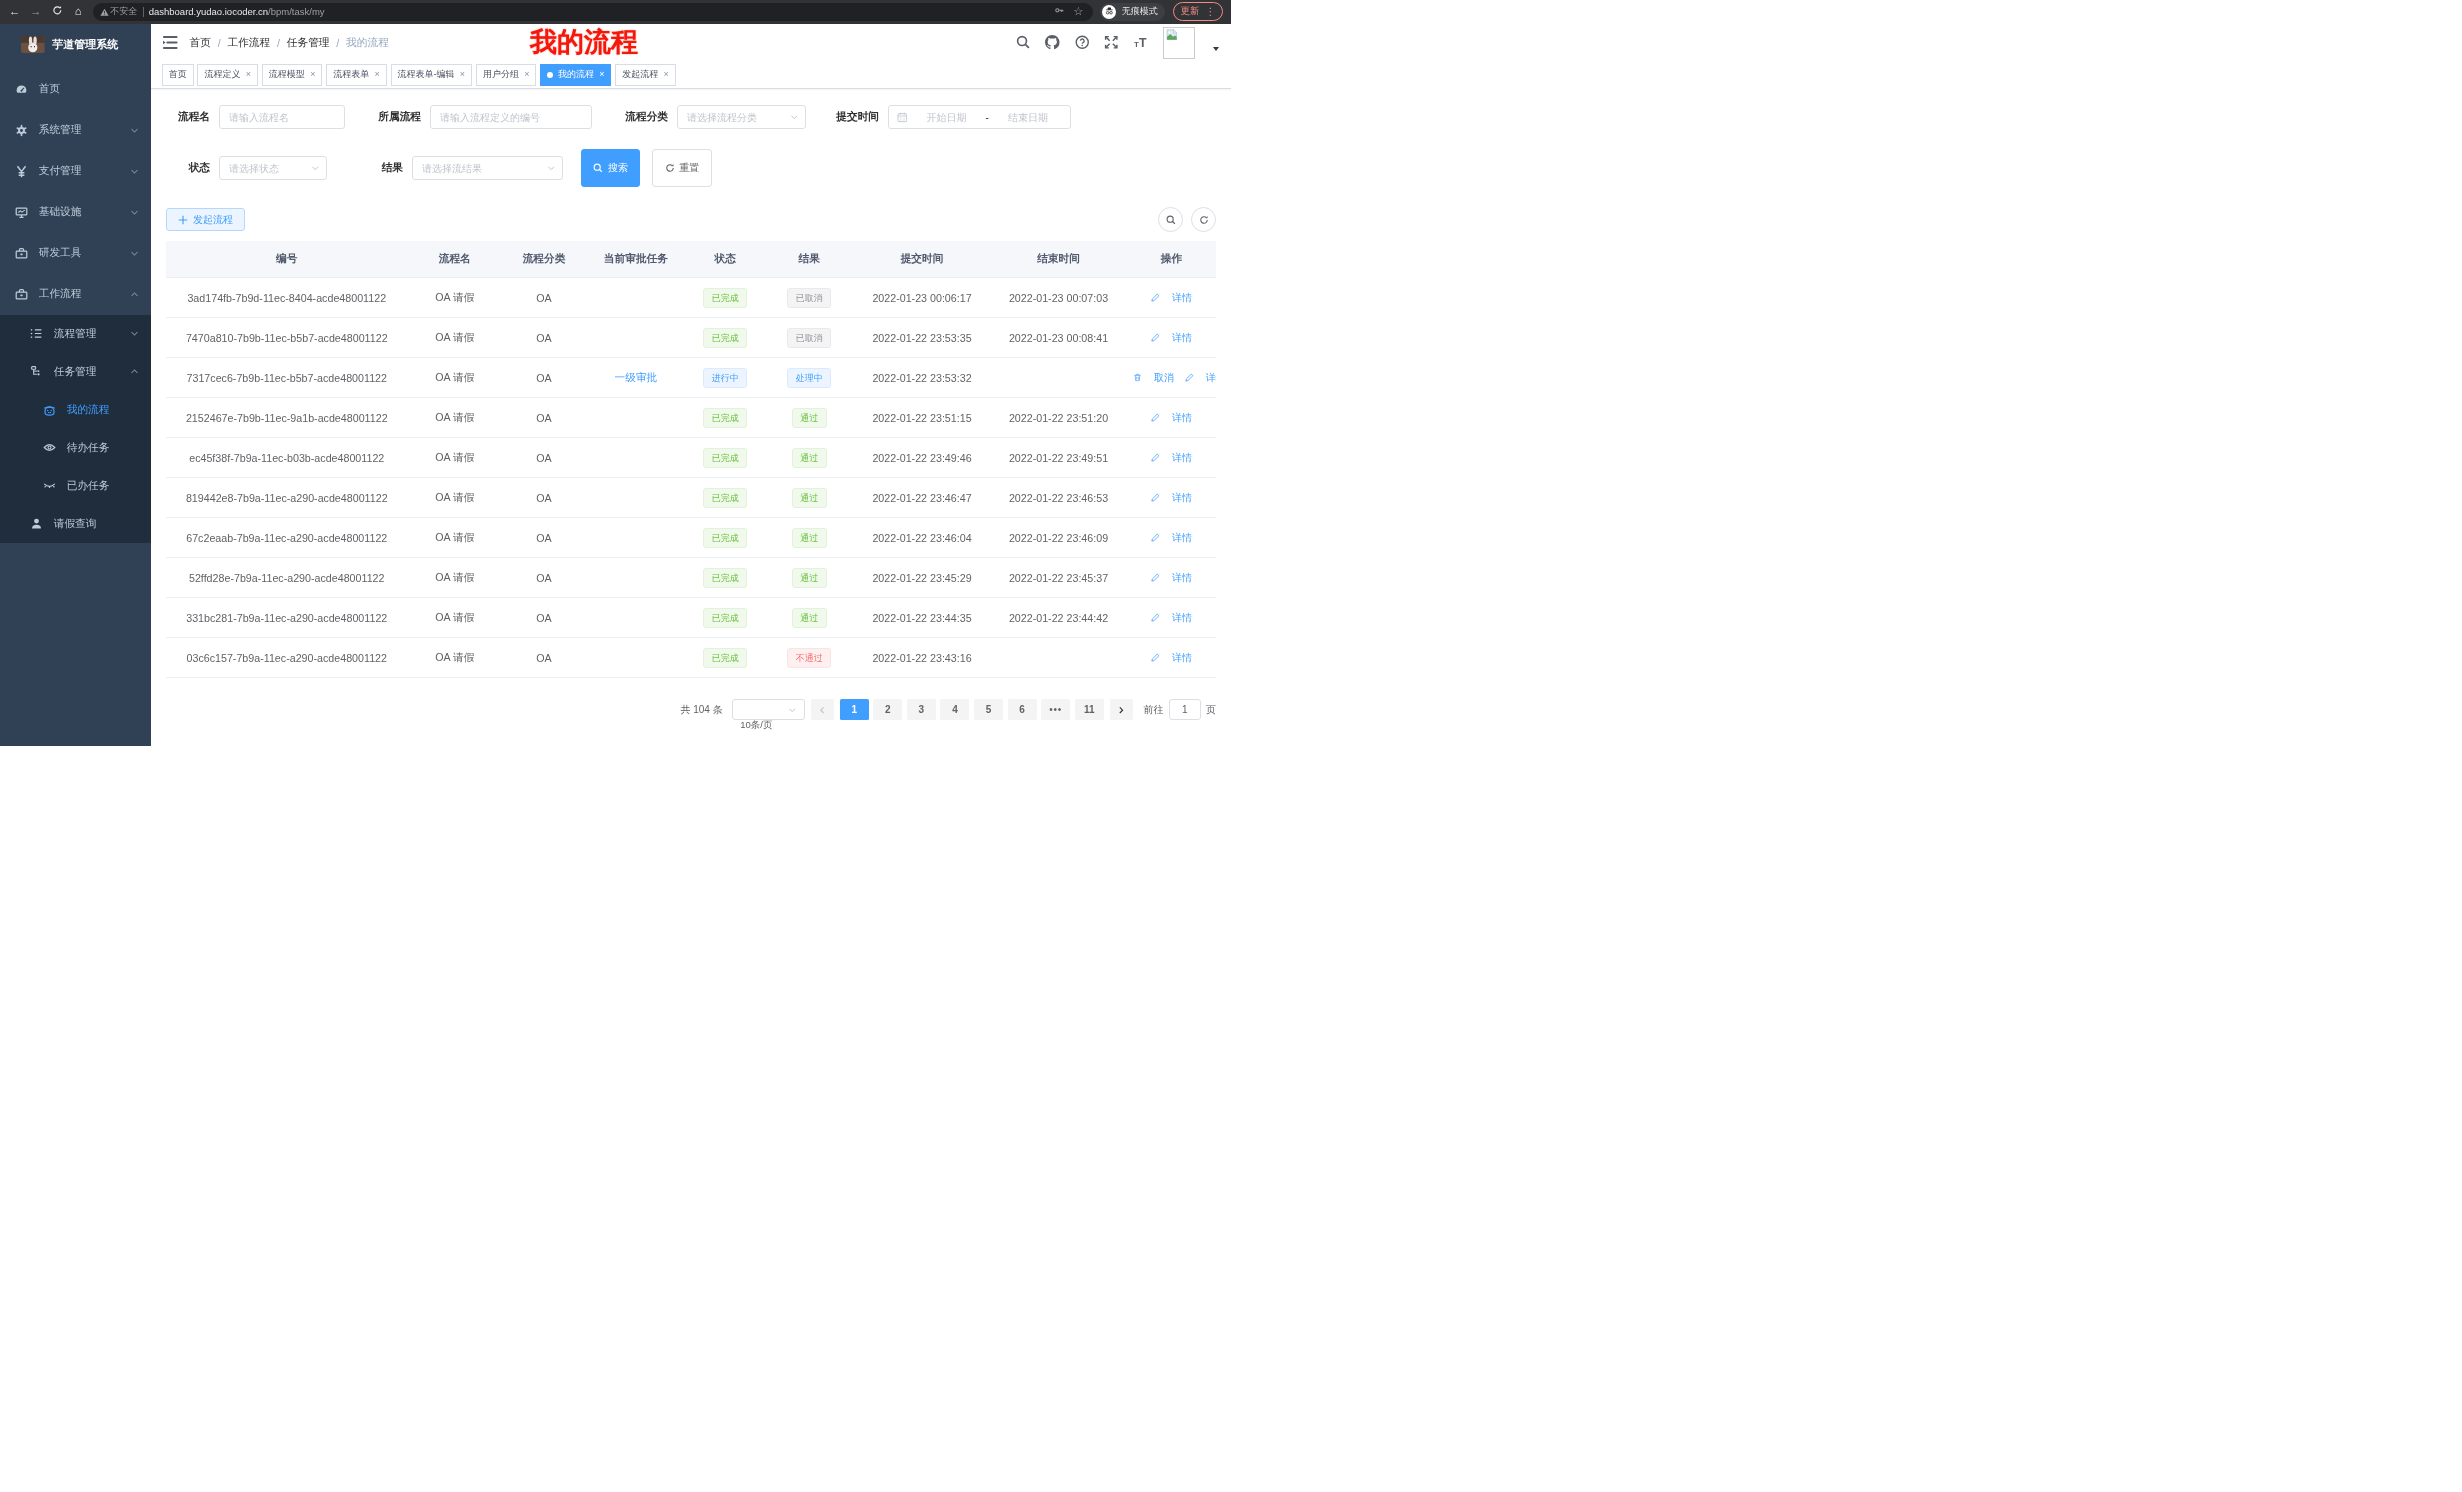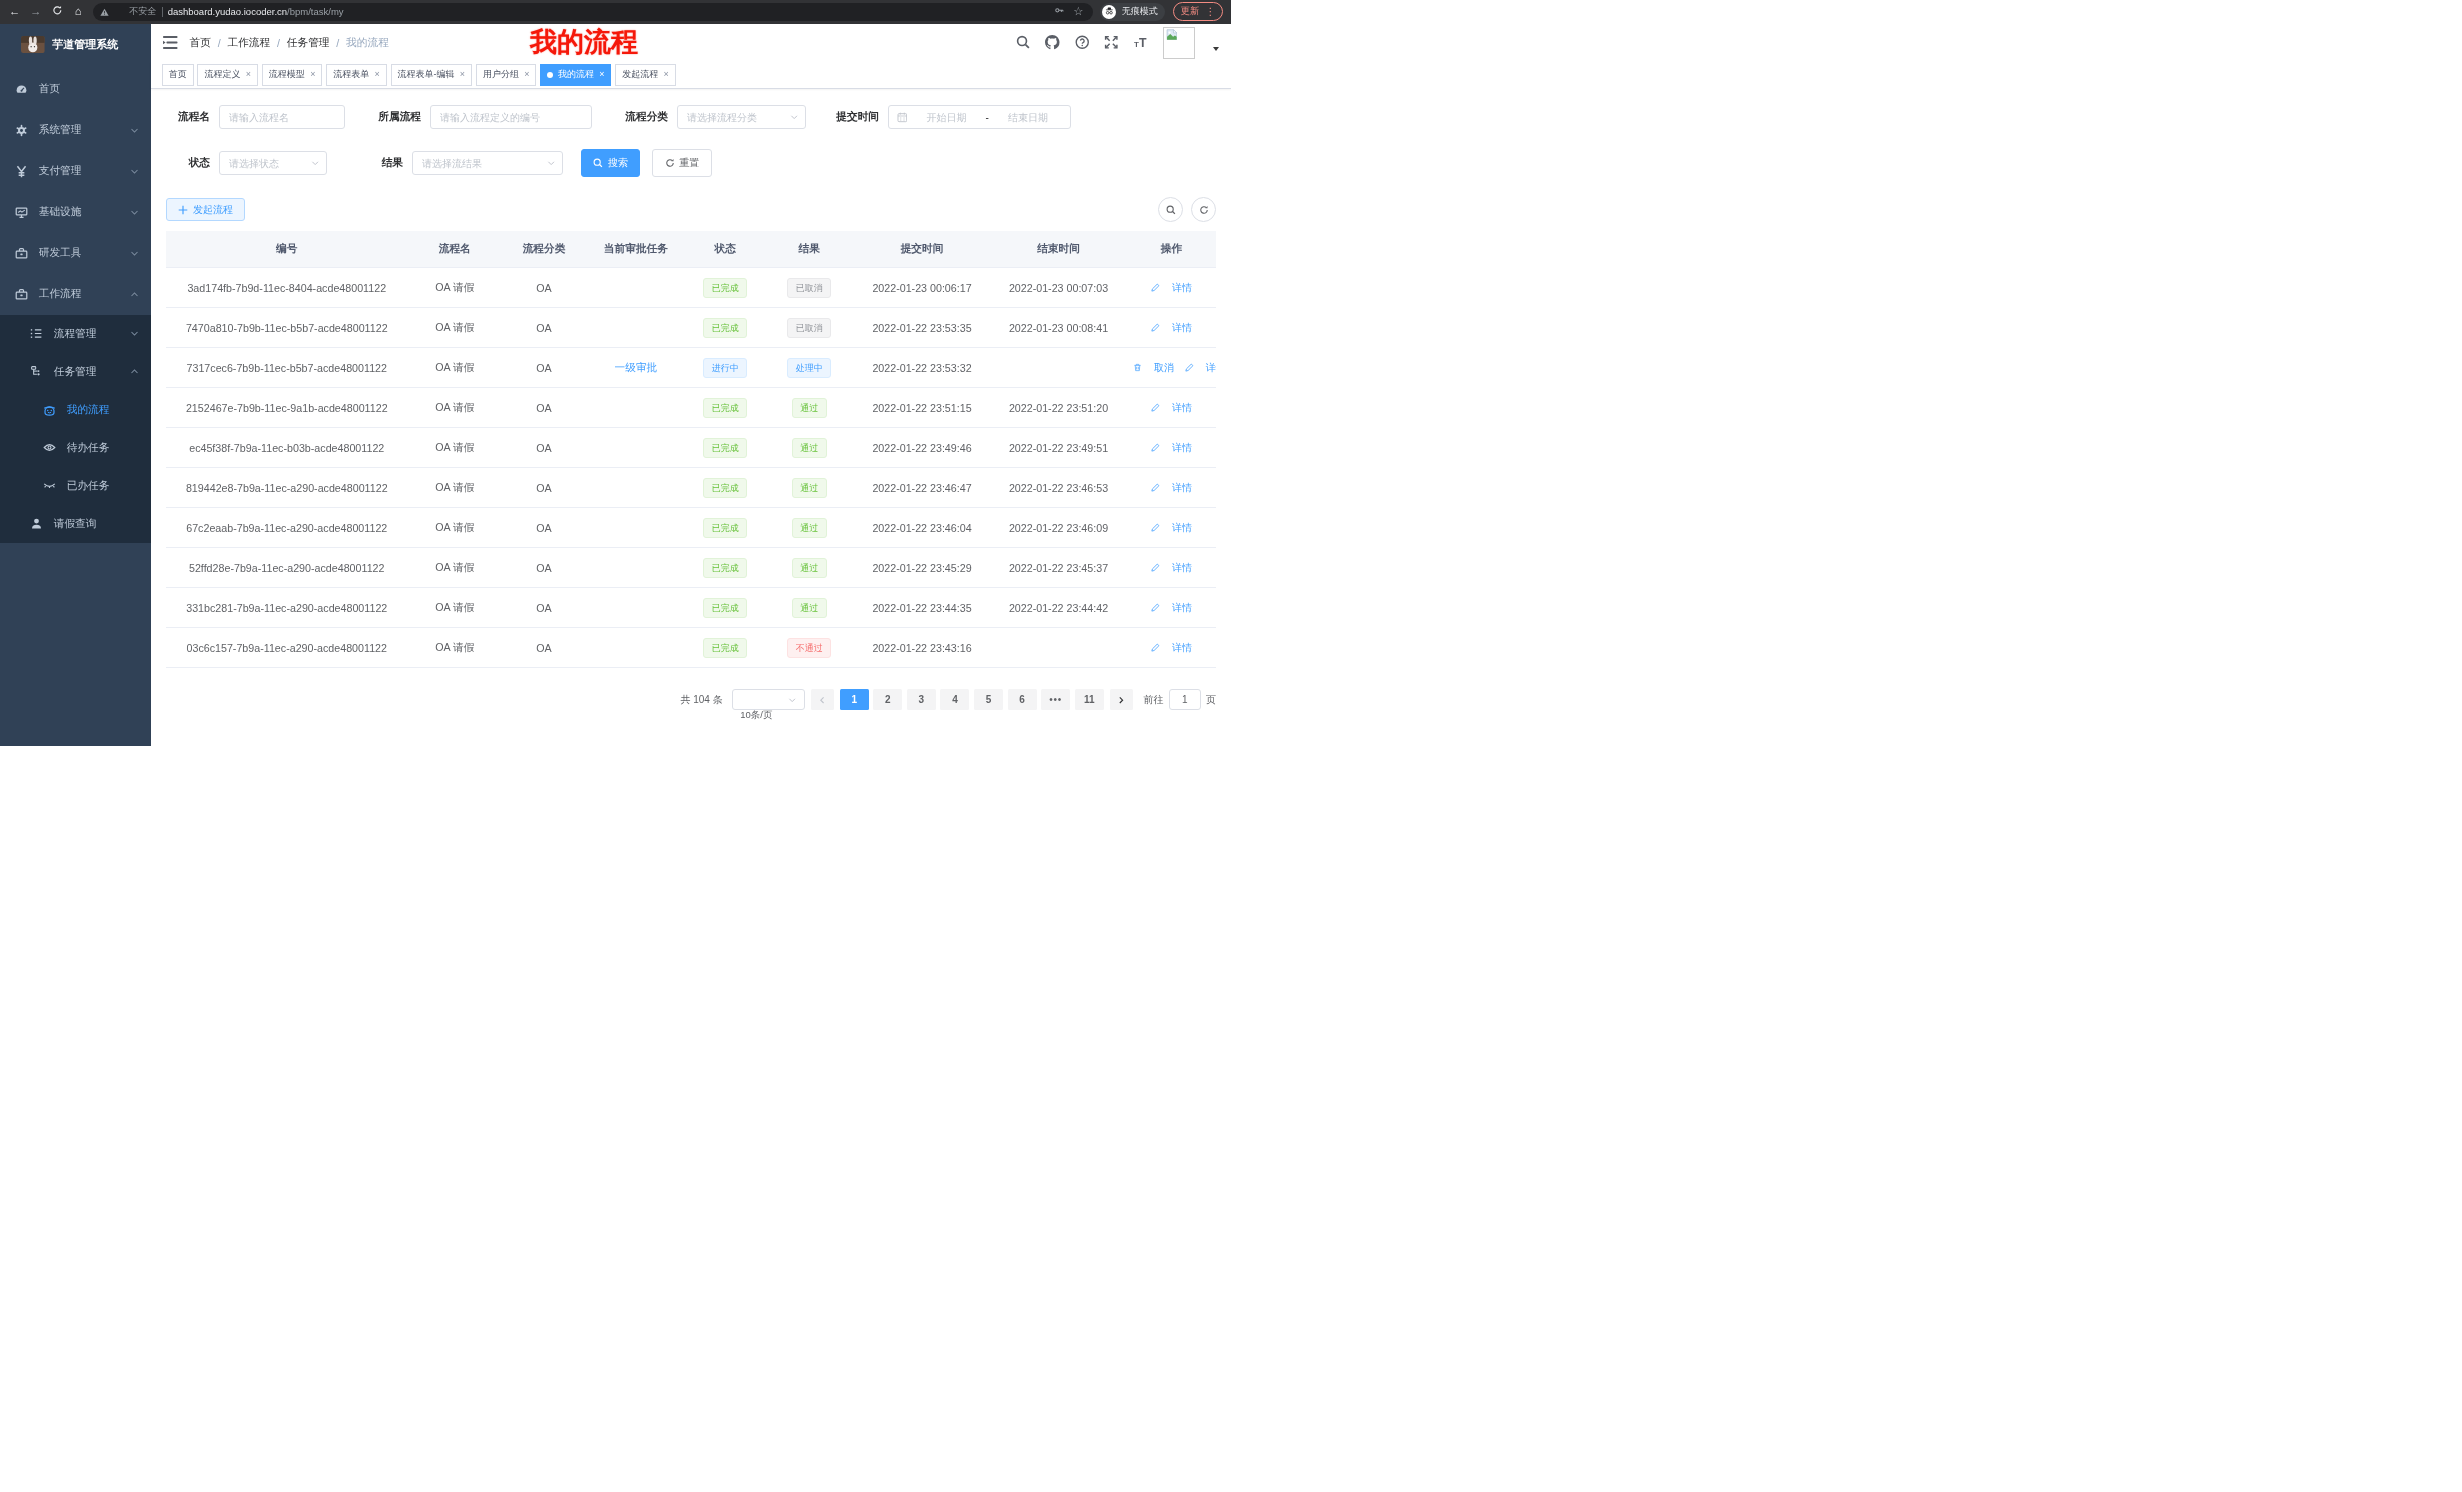--- a/index.html
+++ b/index.html
@@ -4,21 +4,21 @@
 <style>
   html,body{margin:0;padding:0;background:#fff;}
   body{width:1231px;height:746px;overflow:hidden;font-family:"Liberation Sans","DejaVu Sans",sans-serif;-webkit-font-smoothing:antialiased;}
   .screen{position:relative;width:1231px;height:746px;display:flex;flex-direction:column;}
 
   
   .browser-bar{height:23.6px;background:#323336;display:flex;align-items:center;padding:0 7.6px;gap:7.6px;flex:0 0 auto;}
   .bb-ic{color:#e8eaed;font-size:11.4px;width:13.7px;text-align:center;cursor:pointer;flex:0 0 auto;line-height:1;}
   .bb-ic.dim{color:#9aa0a6;}
   .omnibox{flex:1;height:17.5px;background:#202124;border-radius:9px;display:flex;align-items:center;padding:0 7.6px;gap:5.3px;min-width:0;}
-  .sec-chip{display:flex;align-items:center;gap:20px;color:#9aa0a6;font-size:9px;}
+  .sec-chip{display:flex;align-items:center;gap:1px;color:#9aa0a6;font-size:9px;}
   .omni-sep{width:0.8px;height:10px;background:#5f6368;}
   .url{font-size:9.5px;color:#e8eaed;white-space:nowrap;}
   .url .path{color:#9aa0a6;}
   .omni-spacer{flex:1;}
   .incog-chip{display:flex;align-items:center;gap:5.3px;background:#3c3f43;border-radius:9px;height:17.5px;padding:0 7.6px 0 1.5px;color:#e8eaed;font-size:9px;flex:0 0 auto;}
   .incog-circ{width:14.5px;height:14.5px;border-radius:50%;background:#fff;display:flex;align-items:center;justify-content:center;}
   .update-pill{display:flex;align-items:center;gap:6px;border:1.1px solid #f28b82;color:#f28b82;border-radius:10px;height:16.7px;padding:0 6.8px;font-size:9.5px;flex:0 0 auto;cursor:pointer;}
   .dots{font-size:10px;letter-spacing:0;line-height:1;}
 
   
@@ -70,21 +70,21 @@
   .f-label{font-size:10.7px;font-weight:700;color:#303133;text-align:right;white-space:nowrap;}
   .w58{min-width:44px;} .w76{min-width:58px;} .w72{min-width:55px;}
   .ctrl{height:24px;border:0.8px solid #dcdfe6;border-radius:3px;background:#fff;display:flex;align-items:center;box-sizing:border-box;}
   .ctrl input{border:none;outline:none;background:transparent;font-size:10px;color:#606266;width:100%;font-family:inherit;padding:0 9px;}
   .ctrl input::placeholder{color:#bfc4cc;}
   .sel-caret{width:8.4px;height:8.4px;color:#c0c4cc;margin-right:6.8px;flex:0 0 auto;}
   .daterange{width:183px;padding:0 7.6px;gap:4.6px;}
   .cal-ic{width:10.7px;height:10.7px;color:#c0c4cc;flex:0 0 auto;}
   .daterange input{padding:0;text-align:center;}
   .dr-sep{color:#303133;font-size:10px;flex:0 0 auto;}
-  .btn{height:28px;border-radius:3px;font-size:10px;display:inline-flex;align-items:center;gap:4.6px;padding:0 11.4px;cursor:pointer;border:0.8px solid #dcdfe6;background:#fff;color:#606266;box-sizing:border-box;font-family:inherit;}
+  .btn{height:38px;border-radius:3px;font-size:10px;display:inline-flex;align-items:center;gap:4.6px;padding:0 11.4px;cursor:pointer;border:0.8px solid #dcdfe6;background:#fff;color:#606266;box-sizing:border-box;font-family:inherit;}
   .btn-primary{background:#409eff;border-color:#409eff;color:#fff;}
   .btn-plain{background:#ecf5ff;border-color:#b3d8ff;color:#409eff;}
   .btn-ic{width:10px;height:10px;}
 
   .toolbar{margin-top:20px;display:flex;align-items:center;}
   .toolbar-right{margin-left:auto;display:flex;gap:7.6px;}
   .circ-btn{width:23px;height:23px;border-radius:50%;border:0.8px solid #dcdfe6;background:#fff;display:flex;align-items:center;justify-content:center;color:#606266;cursor:pointer;}
   .circ-btn svg{width:10px;height:10px;}
 
   

